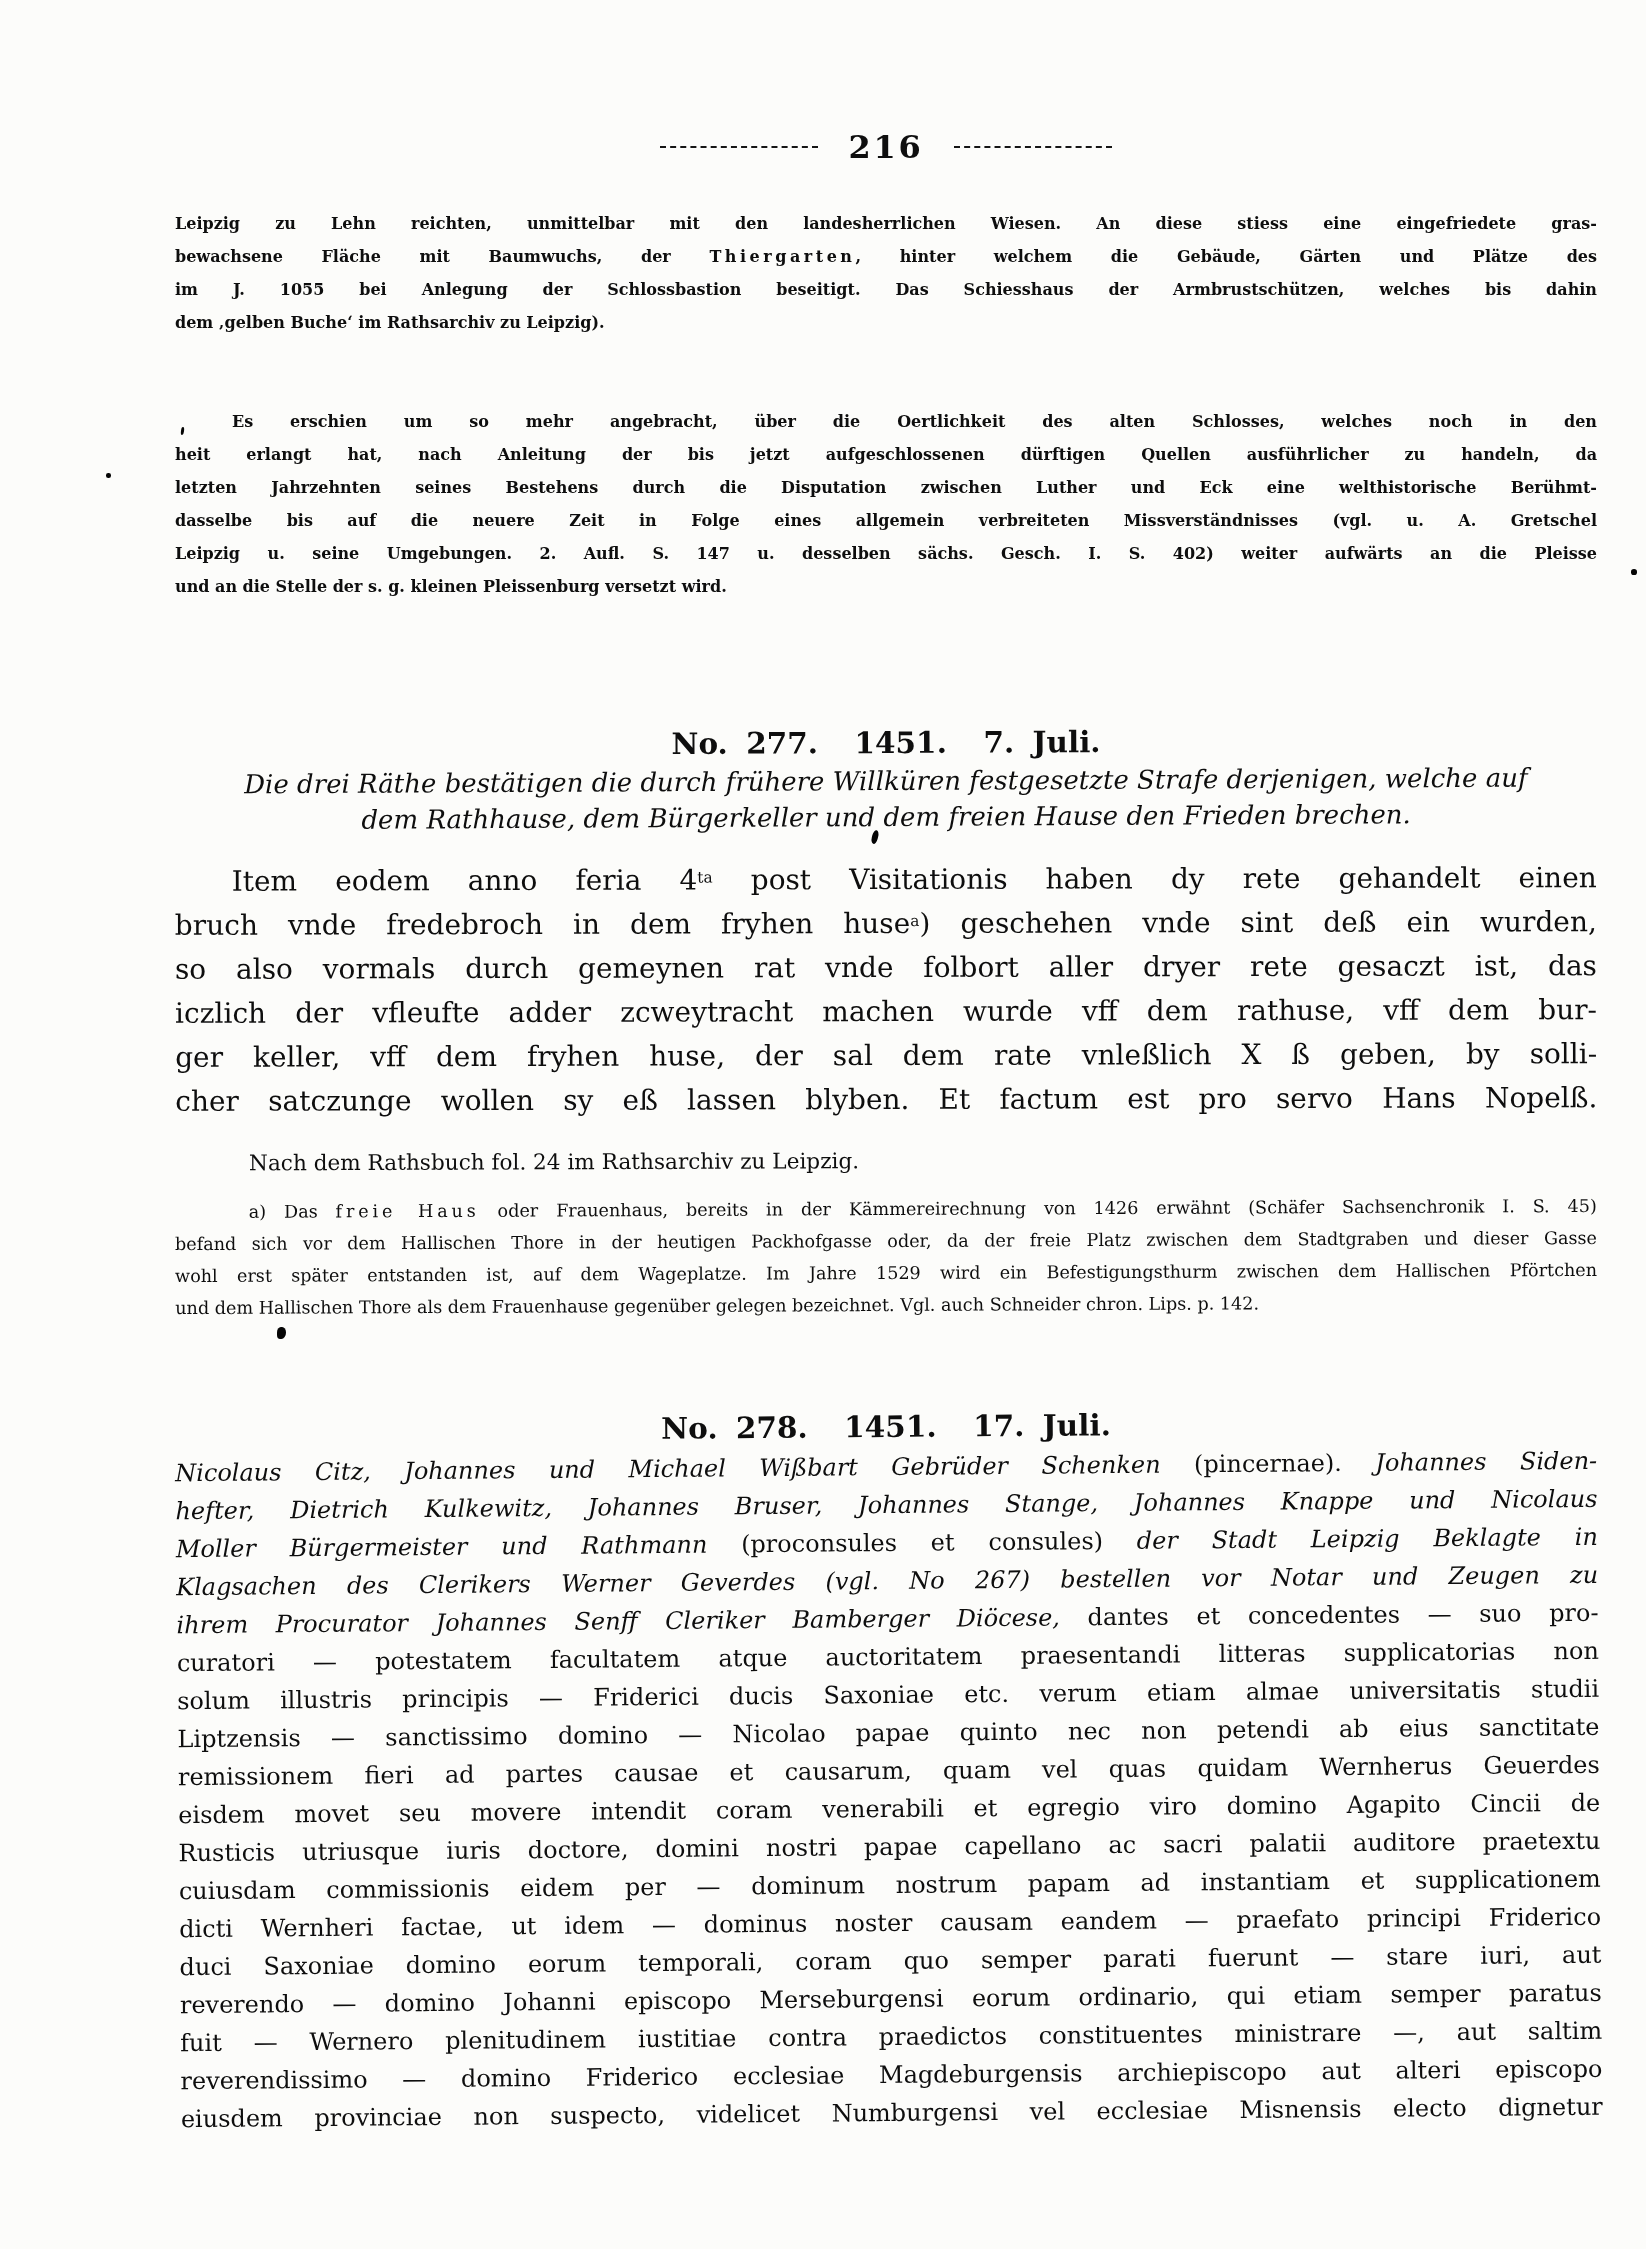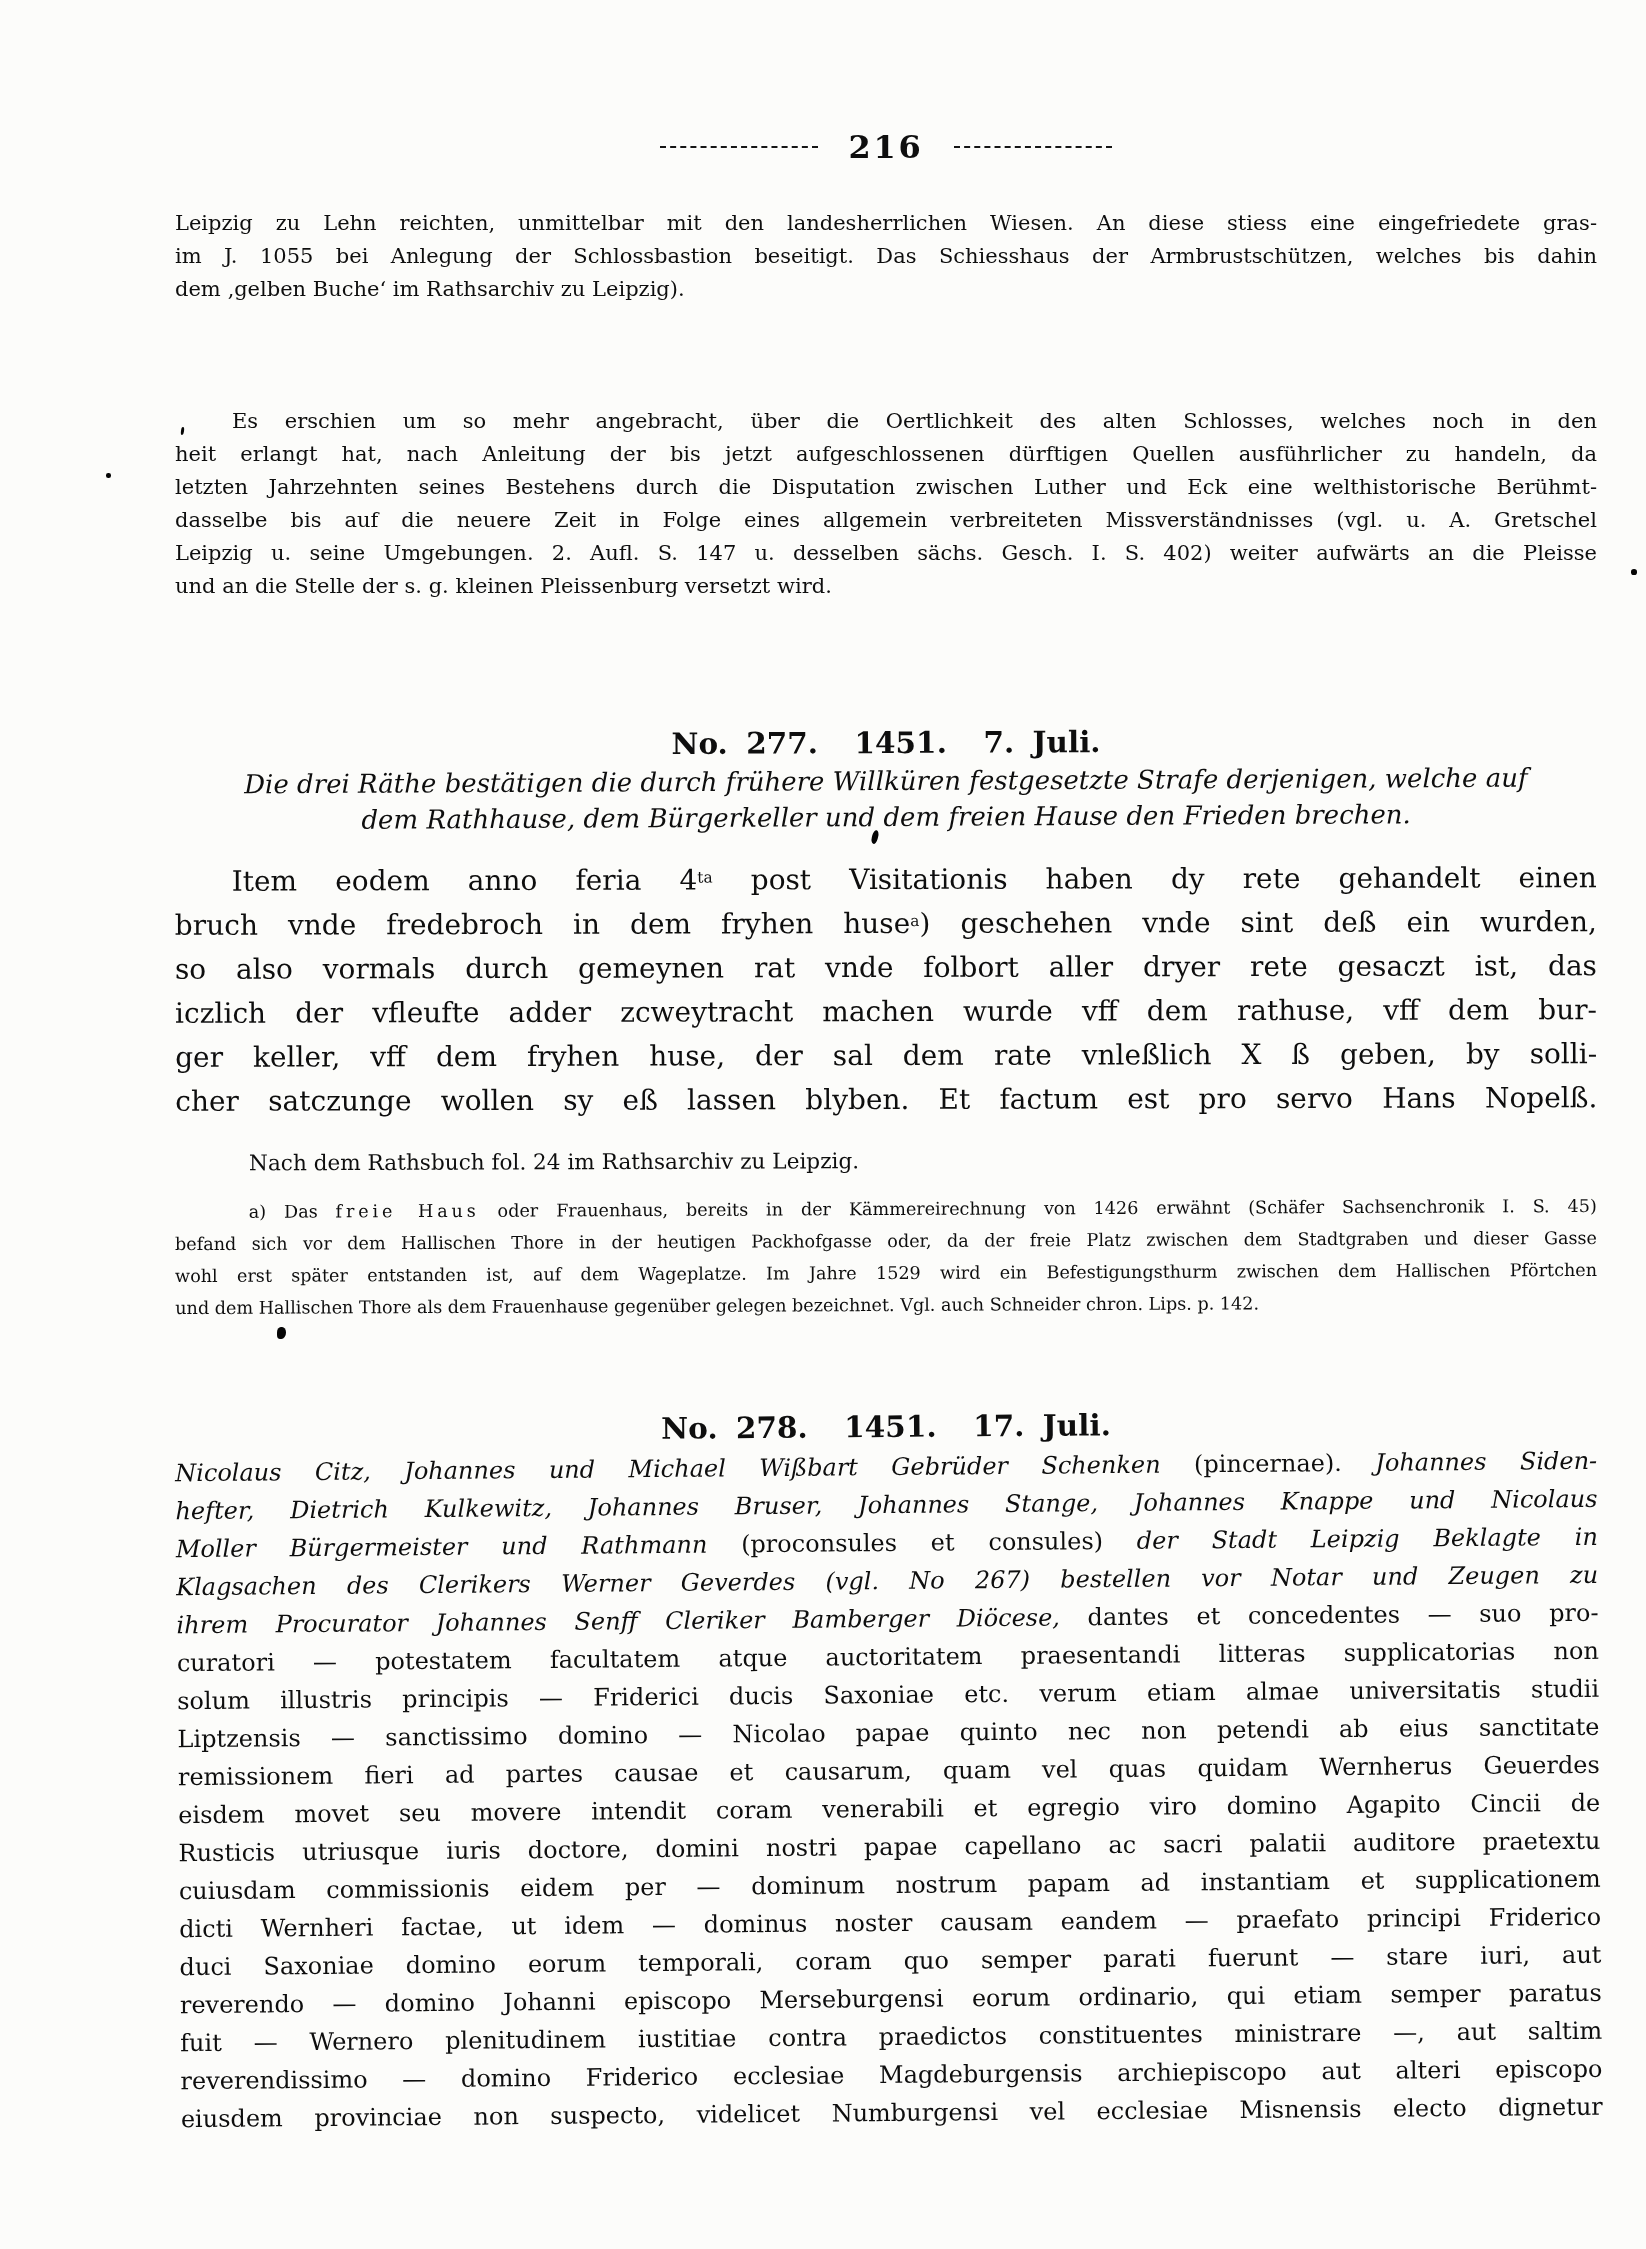--- a/index.html
+++ b/index.html
@@ -34,21 +34,21 @@
     text-align-last: justify;
   }
   .tline.endline { text-align-last: left; }
   .tline.ind { padding-left: 57px; }
   .upright { font-style: normal; }
   .sperr { letter-spacing: 0.22em; }
   sup { font-size: 0.55em; line-height: 0; vertical-align: 0.45em; }
 
   #para1 { top: 207px; }
   #para2 { top: 405px; }
-  #para1 .tline, #para2 .tline { font-size: 21px; line-height: 33px; }
+  #para1 .tline, #para2 .tline { font-size: 16px; line-height: 33px; font-weight: bold; }
 
   .nohead {
     position: absolute; left: 175px; width: 1422px;
     text-align: center; font-size: 29.5px; line-height: 35px;
     white-space: pre; word-spacing: 8px;
   }
   #head277 { top: 701px; transform: rotate(-0.25deg); }
 
   #regest277 { top: 763px; transform: rotate(-0.3deg); }
   #regest277 .tline {
@@ -88,20 +88,21 @@
 <div class="page">
 
   <header class="pagehead">
     <span class="rule"></span>
     <span class="pagenum">216</span>
     <span class="rule"></span>
   </header>
 
   <section class="block" id="para1">
       <div class="tline">Leipzig zu Lehn reichten, unmittelbar mit den landesherrlichen Wiesen. An diese stiess eine eingefriedete gras-</div>
+      <div class="tline">bewachsene Fläche mit Baumwuchs, der <span class="sperr">Thiergarten</span>, hinter welchem die Gebäude, Gärten und Plätze des</div>
       <div class="tline">im J. 1055 bei Anlegung der Schlossbastion beseitigt. Das Schiesshaus der Armbrustschützen, welches bis dahin</div>
       <div class="tline endline">dem ‚gelben Buche‘ im Rathsarchiv zu Leipzig).</div>
     </section>
 
   <section class="block" id="para2">
       <div class="tline ind">Es erschien um so mehr angebracht, über die Oertlichkeit des alten Schlosses, welches noch in den</div>
       <div class="tline">heit erlangt hat, nach Anleitung der bis jetzt aufgeschlossenen dürftigen Quellen ausführlicher zu handeln, da</div>
       <div class="tline">letzten Jahrzehnten seines Bestehens durch die Disputation zwischen Luther und Eck eine welthistorische Berühmt-</div>
       <div class="tline">dasselbe bis auf die neuere Zeit in Folge eines allgemein verbreiteten Missverständnisses (vgl. u. A. Gretschel</div>
       <div class="tline">Leipzig u. seine Umgebungen. 2. Aufl. S. 147 u. desselben sächs. Gesch. I. S. 402) weiter aufwärts an die Pleisse</div>

